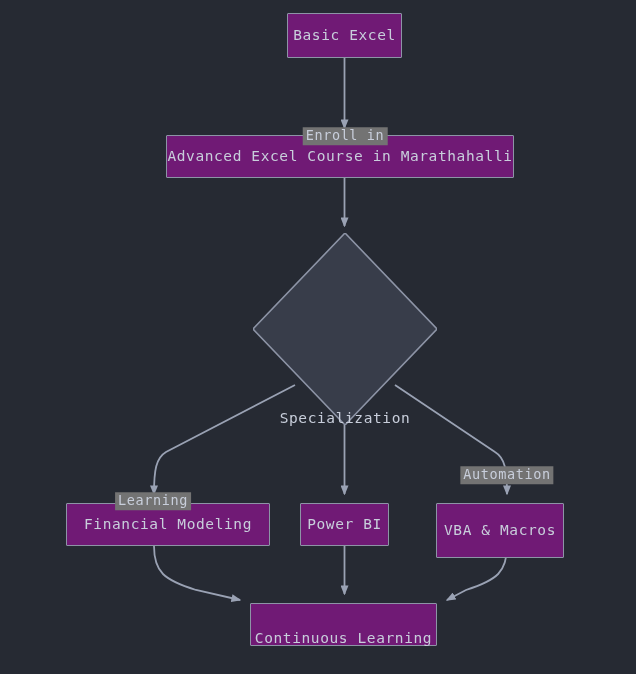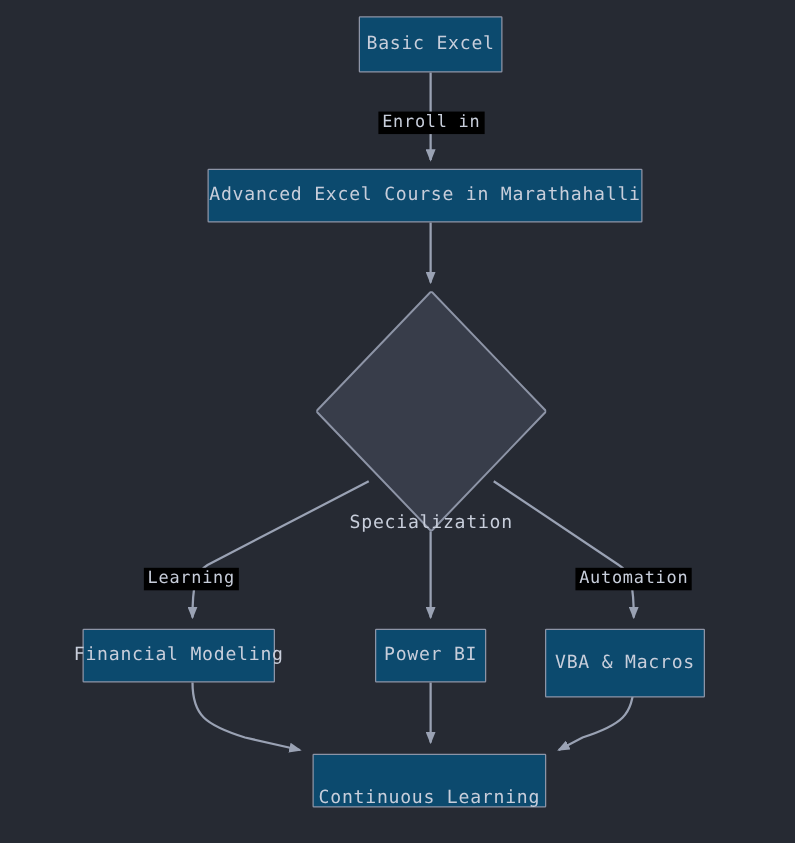--- a/index.html
+++ b/index.html
@@ -24,21 +24,21 @@
     top: 0;
     width: 636px;
     height: 674px;
   }
   .node {
     position: absolute;
     box-sizing: border-box;
     display: flex;
     align-items: center;
     justify-content: center;
-    background: #0c4a6e;
+    background: #701a75;
     border: 1px solid #8d94a6;
     border-radius: 1px;
     color: #c8cedb;
     font-size: 14.5px;
     letter-spacing: 0.6px;
     white-space: nowrap;
     z-index: 3;
   }
   .node-label {
     display: block;
@@ -63,28 +63,29 @@
     z-index: 2;
     color: #c8cedb;
     font-size: 14.5px;
     letter-spacing: 0.6px;
     white-space: nowrap;
     line-height: 1;
   }
   .edge-label {
     position: absolute;
     z-index: 4;
-    background: #000000;
+    background: #737373;
     color: #c8cedb;
     font-size: 13.5px;
     letter-spacing: 0.6px;
     white-space: nowrap;
     line-height: 1;
     padding: 2px 3px;
     transform: translate(-50%, -50%);
+    margin-top: 38px;
   }
 </style>
 </head>
 <body>
 
 <div id="diagram-root">
 
   <svg id="edge-layer" viewBox="0 0 636 674" width="636" height="674" xmlns="http://www.w3.org/2000/svg">
     <defs>
       <marker id="arrowhead" markerWidth="10" markerHeight="8" refX="8.6" refY="4" orient="auto" markerUnits="userSpaceOnUse">
@@ -117,36 +118,36 @@
     <span class="node-label">Advanced Excel Course in Marathahalli</span>
   </div>
 
   <div class="diamond-wrap" style="left:253px; top:233px; width:184px; height:192px;align-items:flex-end;">
     <svg class="diamond-shape" viewBox="0 0 184 192" preserveAspectRatio="none">
       <polygon points="92,0 184,96 92,192 0,96" fill="#383d4a" stroke="#8d94a6" stroke-width="1.6"></polygon>
     </svg>
     <span class="diamond-text">Specialization</span>
   </div>
 
-  <div class="node" style="left:66px; top:503px; width:154px; height:43px;">
+  <div class="node" style="left:66px; top:503px; width:204px; height:43px;">
     <span class="node-label">Financial Modeling</span>
   </div>
 
   <div class="node" style="left:300px; top:503px; width:89px; height:43px;">
     <span class="node-label">Power BI</span>
   </div>
 
   <div class="node" style="left:436px; top:503px; width:128px; height:55px;">
     <span class="node-label">VBA &amp; Macros</span>
   </div>
 
   <div class="node" style="left:250px; top:603px; width:187px; height:43px;align-items:flex-end;">
     <span class="node-label">Continuous Learning</span>
   </div>
 
   <span class="edge-label" style="left:345px; top:98px;">Enroll in</span>
 
   <span class="edge-label" style="left:153px; top:463px;">Learning</span>
 
 
-  <span class="edge-label" style="left:507px; top:463px;">Automation</span>
+  <span class="edge-label" style="left:507px; top:437px;">Automation</span>
 
 </div>
 
 </body></html>

